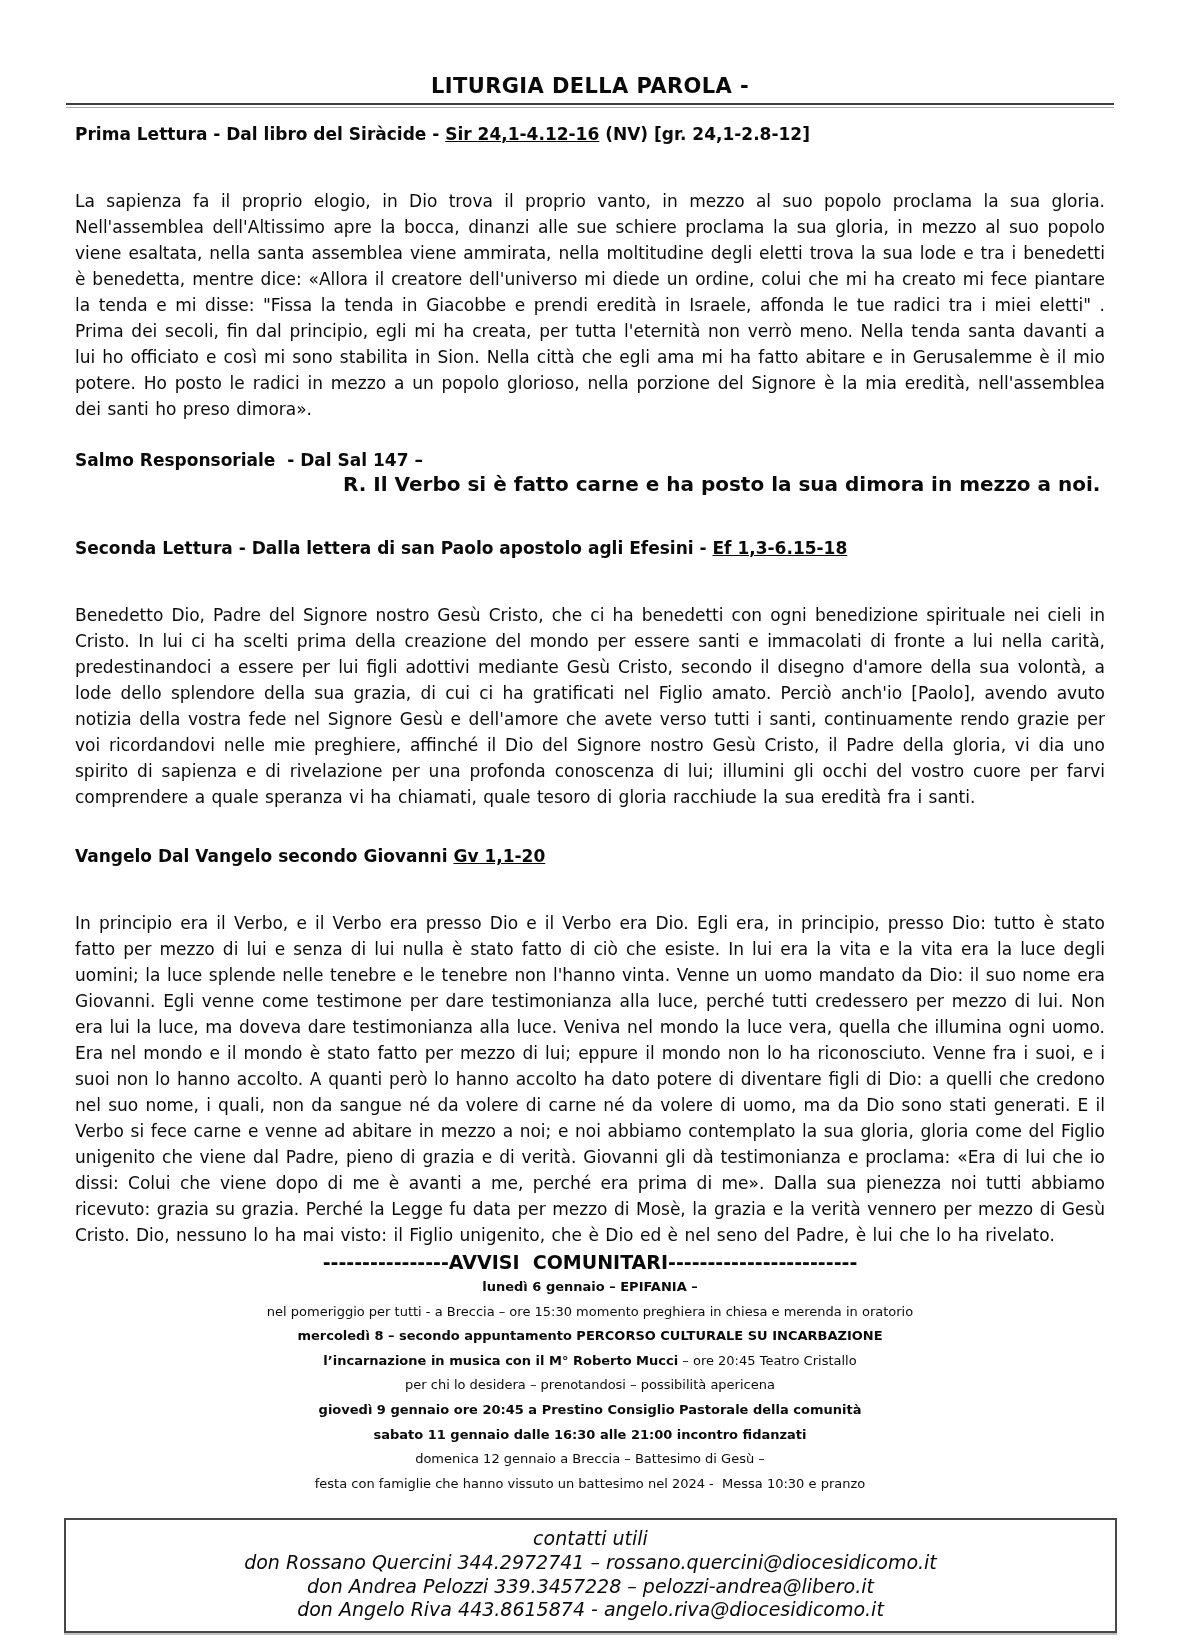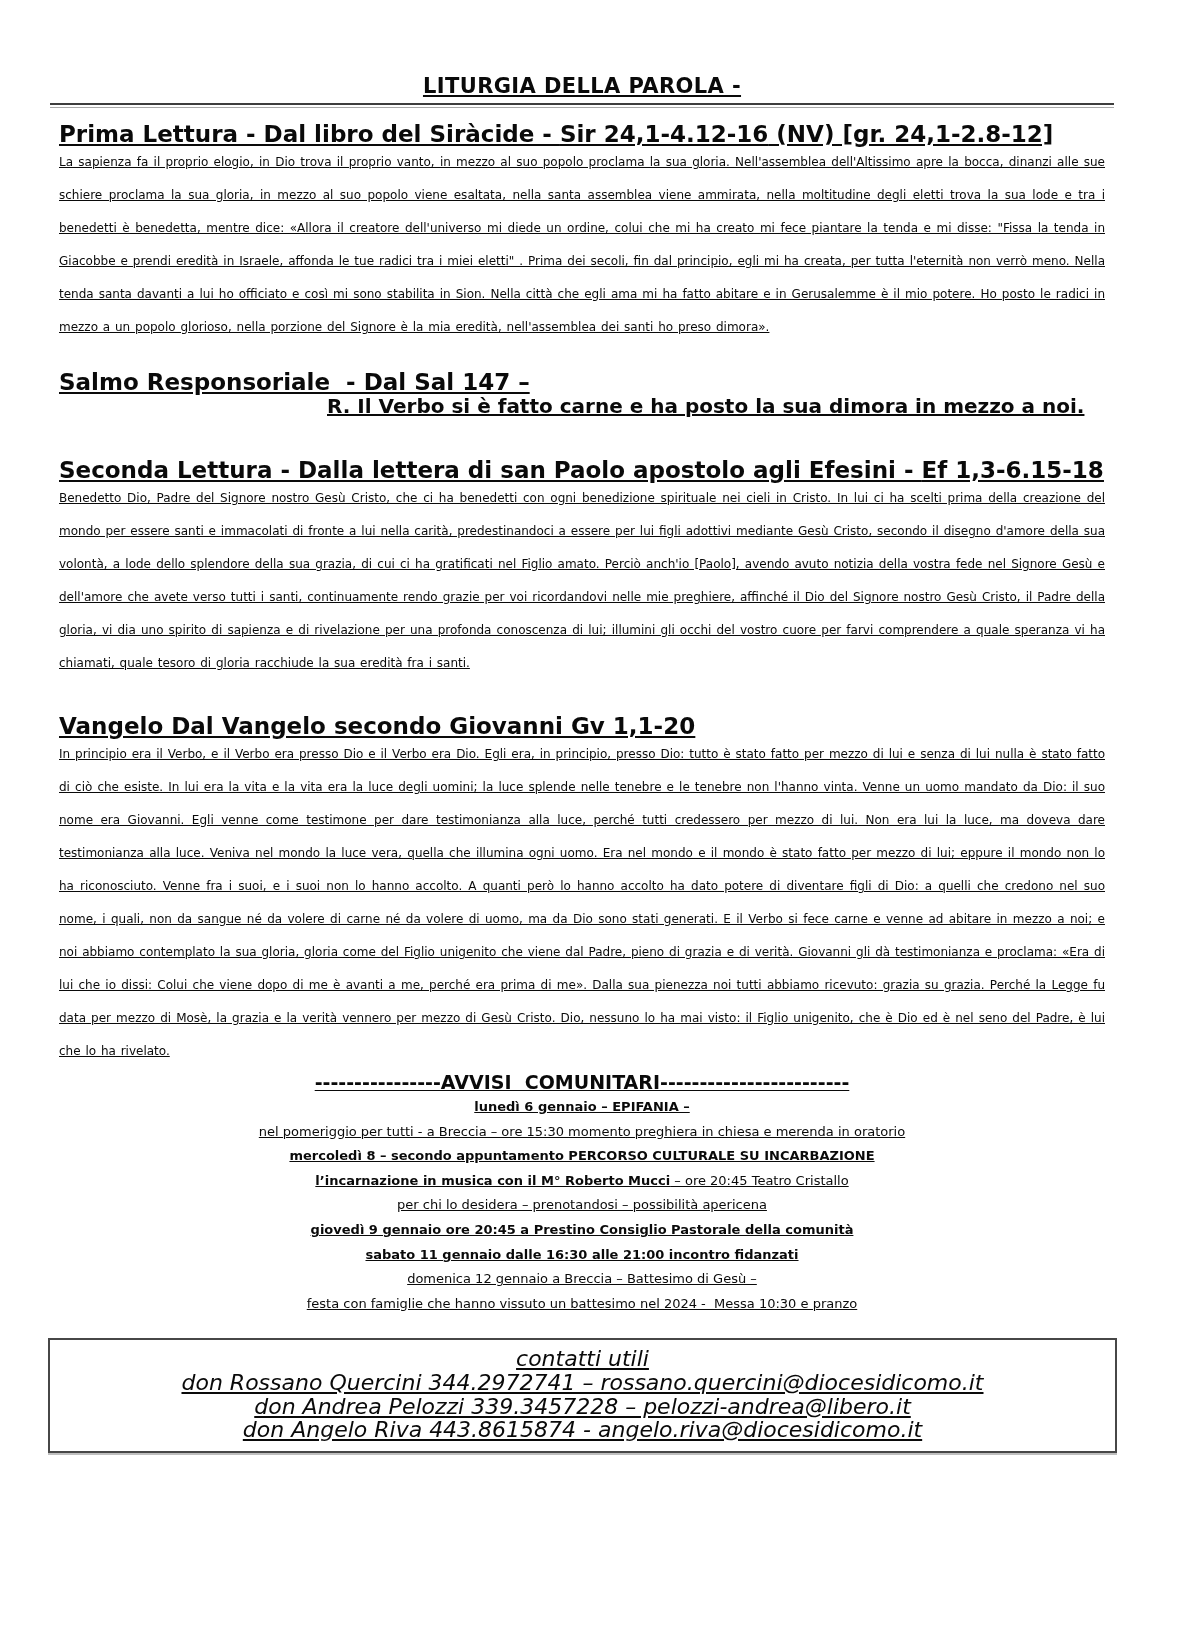--- a/index.html
+++ b/index.html
@@ -7,50 +7,50 @@
     position: relative;
     width: 1179px;
     height: 1642px;
     background: #ffffff;
     color: #0a0a0a;
     font-family: "DejaVu Sans", sans-serif;
     overflow: hidden;
     box-sizing: border-box;
   }
   .content {
-    padding: 74px 74px 0 59px; 
-    text-decoration: underline;
+    padding: 74px 74px 0 75px; 
   }
   .doc-title {
     margin: 0 0 5px 0;
     text-align: center;
     font-size: 21px;
     font-weight: bold;
     letter-spacing: 0.4px;
     white-space: pre-wrap;
   }
   .rule {
     height: 2px;
     border-top: 2px solid #3d3d3d;
     border-bottom: 1px solid #a9a9a9;
     margin: 0 -9px;
   }
   p { margin: 0; }
   .heading {
     font-weight: bold;
-    font-size: 23px;
+    font-size: 17px;
     line-height: 24px;
     white-space: pre-wrap;
   }
   .u { text-decoration: underline; }
   .body-just {
-    font-size: 12px;
-    line-height: 33px;
+    font-size: 17px;
+    line-height: 26px;
     text-align: justify;
     word-spacing: 1px;
+    margin-top: 42px;
   }
   .sec-first   { margin-top: 14px; }
   .sec-psalm   { margin-top: 26px; }
   .sec-second  { margin-top: 40px; }
   .sec-gospel  { margin-top: 34px; }
   .psalm-response {
     font-weight: bold;
     font-size: 20px;
     line-height: 24px;
     margin-left: 268px;
@@ -74,21 +74,21 @@
   .ann-line .bold-seg { font-weight: bold; }
   .contact-box {
     margin: 22px -12px 0 -11px;
     border: 2px solid #474747;
     box-shadow: 0 2px 0 rgba(0,0,0,0.25);
     padding: 7px 10px 9px 10px;
   }
   .contact-line {
     text-align: center;
     font-style: italic;
-    font-size: 22px;
+    font-size: 19px;
     line-height: 23.6px;
     white-space: pre-wrap;
   }
 </style>
 </head>
 <body>
 
 <div class="page">
   <div class="content">
 

